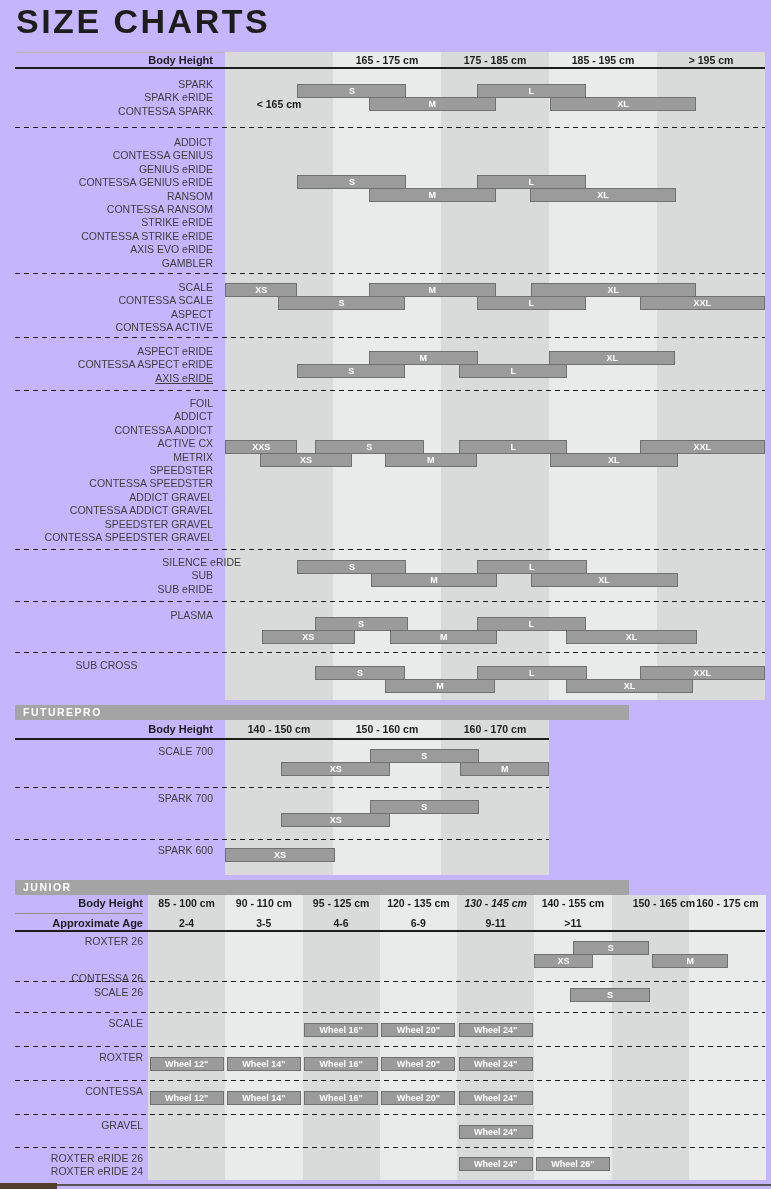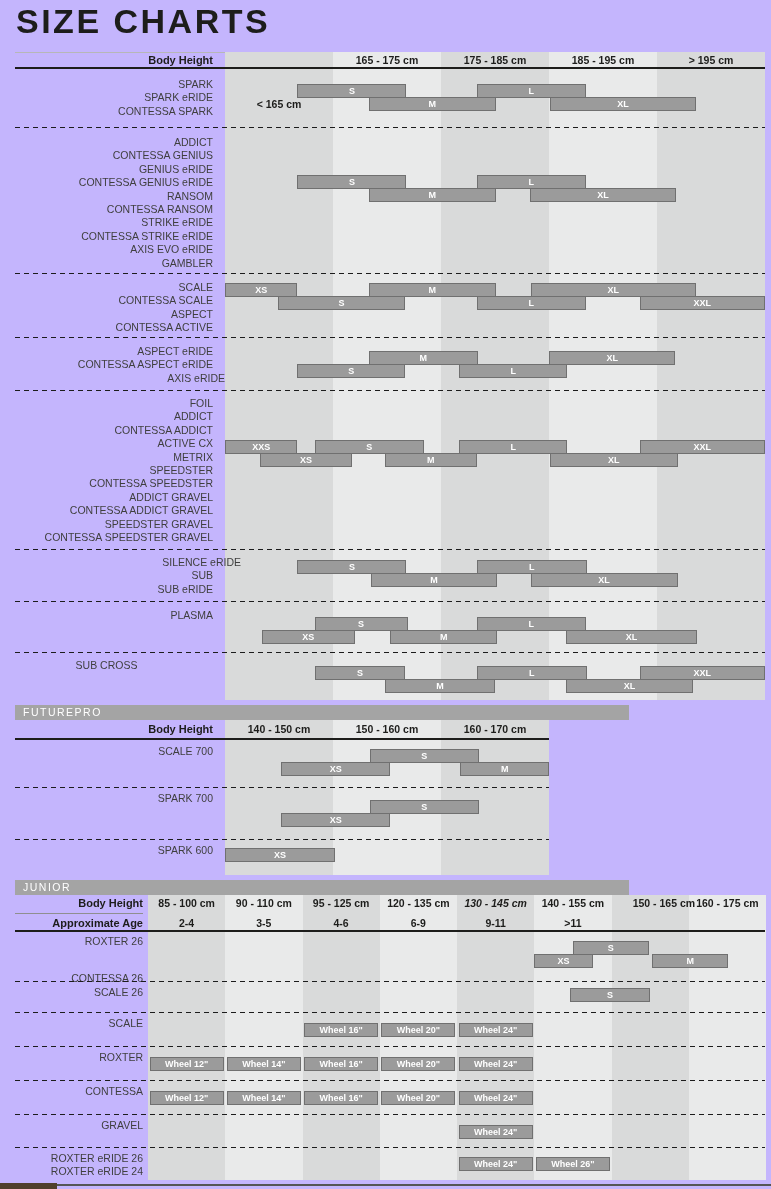--- a/index.html
+++ b/index.html
@@ -2,21 +2,21 @@
 <html><head>
 <meta charset="utf-8">
 <style>
   html,body{margin:0;padding:0;background:#fff;}
   .stage{position:relative;width:771px;height:1189px;background:#c4b5fd;overflow:hidden;
          font-family:"Liberation Sans","DejaVu Sans",sans-serif;}
   .page-title{position:absolute;left:16px;top:2px;margin:0;font-size:34px;font-weight:bold;
               letter-spacing:2.5px;color:#1d1d1b;}
   .band{position:absolute;z-index:0;}
   .section-bar{position:absolute;left:15px;width:614px;height:15px;z-index:1;
-               color:#fff;font-size:10.5px;font-weight:normal;letter-spacing:1.5px;
+               color:#fff;font-size:10.5px;font-weight:bold;letter-spacing:1.5px;
                line-height:15px;padding-left:8px;box-sizing:border-box;}
   .hdr-label{position:absolute;z-index:2;font-size:11px;font-weight:bold;color:#1d1d1b;
              text-align:right;white-space:nowrap;}
   .col-label{position:absolute;z-index:2;font-size:10.5px;font-weight:bold;color:#1d1d1b;
              text-align:center;white-space:nowrap;}
   .model-label{position:absolute;z-index:2;font-size:10.5px;color:#3f3f3e;
                text-align:right;white-space:nowrap;}
   .size-bar{position:absolute;z-index:3;box-sizing:border-box;height:14px;
             border:1px solid #707070;color:#fff;font-size:9px;font-weight:bold;
             text-align:center;line-height:12px;overflow:hidden;white-space:nowrap;}
@@ -72,21 +72,21 @@
       <div class="model-label" style="left: 0px; top: 307.8px; width: 213px;">ASPECT</div>
       <div class="model-label" style="left: 0px; top: 321.2px; width: 213px;">CONTESSA ACTIVE</div>
       <div class="size-bar" style="left: 225px; top: 283px; width: 72.36px; height: 14px; background: rgb(155, 155, 155); border-color: rgb(112, 112, 112); color: rgb(255, 255, 255);">XS</div>
       <div class="size-bar" style="left: 277.92px; top: 296px; width: 127.44px; height: 14px; background: rgb(155, 155, 155); border-color: rgb(112, 112, 112); color: rgb(255, 255, 255);">S</div>
       <div class="size-bar" style="left: 368.64px; top: 283px; width: 127.44px; height: 14px; background: rgb(155, 155, 155); border-color: rgb(112, 112, 112); color: rgb(255, 255, 255);">M</div>
       <div class="size-bar" style="left: 476.64px; top: 296px; width: 109.08px; height: 14px; background: rgb(155, 155, 155); border-color: rgb(112, 112, 112); color: rgb(255, 255, 255);">L</div>
       <div class="size-bar" style="left: 530.64px; top: 283px; width: 165.24px; height: 14px; background: rgb(155, 155, 155); border-color: rgb(112, 112, 112); color: rgb(255, 255, 255);">XL</div>
       <div class="size-bar" style="left: 639.72px; top: 296px; width: 125.28px; height: 14px; background: rgb(155, 155, 155); border-color: rgb(112, 112, 112); color: rgb(255, 255, 255);">XXL</div>
       <div class="model-label" style="left: 0px; top: 345px; width: 213px;">ASPECT eRIDE</div>
       <div class="model-label" style="left: 0px; top: 358.4px; width: 213px;">CONTESSA ASPECT eRIDE</div>
-      <div class="model-label" style="left: 12px; top: 371.8px; width: 213px;">AXIS eRIDE</div>
+      <div class="model-label" style="left: 0px; top: 371.8px; width: 213px; text-decoration: underline;">AXIS eRIDE</div>
       <div class="size-bar" style="left: 368.64px; top: 351px; width: 109.08px; height: 14px; background: rgb(155, 155, 155); border-color: rgb(112, 112, 112); color: rgb(255, 255, 255);">M</div>
       <div class="size-bar" style="left: 549px; top: 351px; width: 126.36px; height: 14px; background: rgb(155, 155, 155); border-color: rgb(112, 112, 112); color: rgb(255, 255, 255);">XL</div>
       <div class="size-bar" style="left: 297.36px; top: 364px; width: 108px; height: 14px; background: rgb(155, 155, 155); border-color: rgb(112, 112, 112); color: rgb(255, 255, 255);">S</div>
       <div class="size-bar" style="left: 459.36px; top: 364px; width: 108px; height: 14px; background: rgb(155, 155, 155); border-color: rgb(112, 112, 112); color: rgb(255, 255, 255);">L</div>
       <div class="model-label" style="left: 0px; top: 397px; width: 213px;">FOIL</div>
       <div class="model-label" style="left: 0px; top: 410.4px; width: 213px;">ADDICT</div>
       <div class="model-label" style="left: 0px; top: 423.8px; width: 213px;">CONTESSA ADDICT</div>
       <div class="model-label" style="left: 0px; top: 437.2px; width: 213px;">ACTIVE CX</div>
       <div class="model-label" style="left: 0px; top: 450.6px; width: 213px;">METRIX</div>
       <div class="model-label" style="left: 0px; top: 464px; width: 213px;">SPEEDSTER</div>

